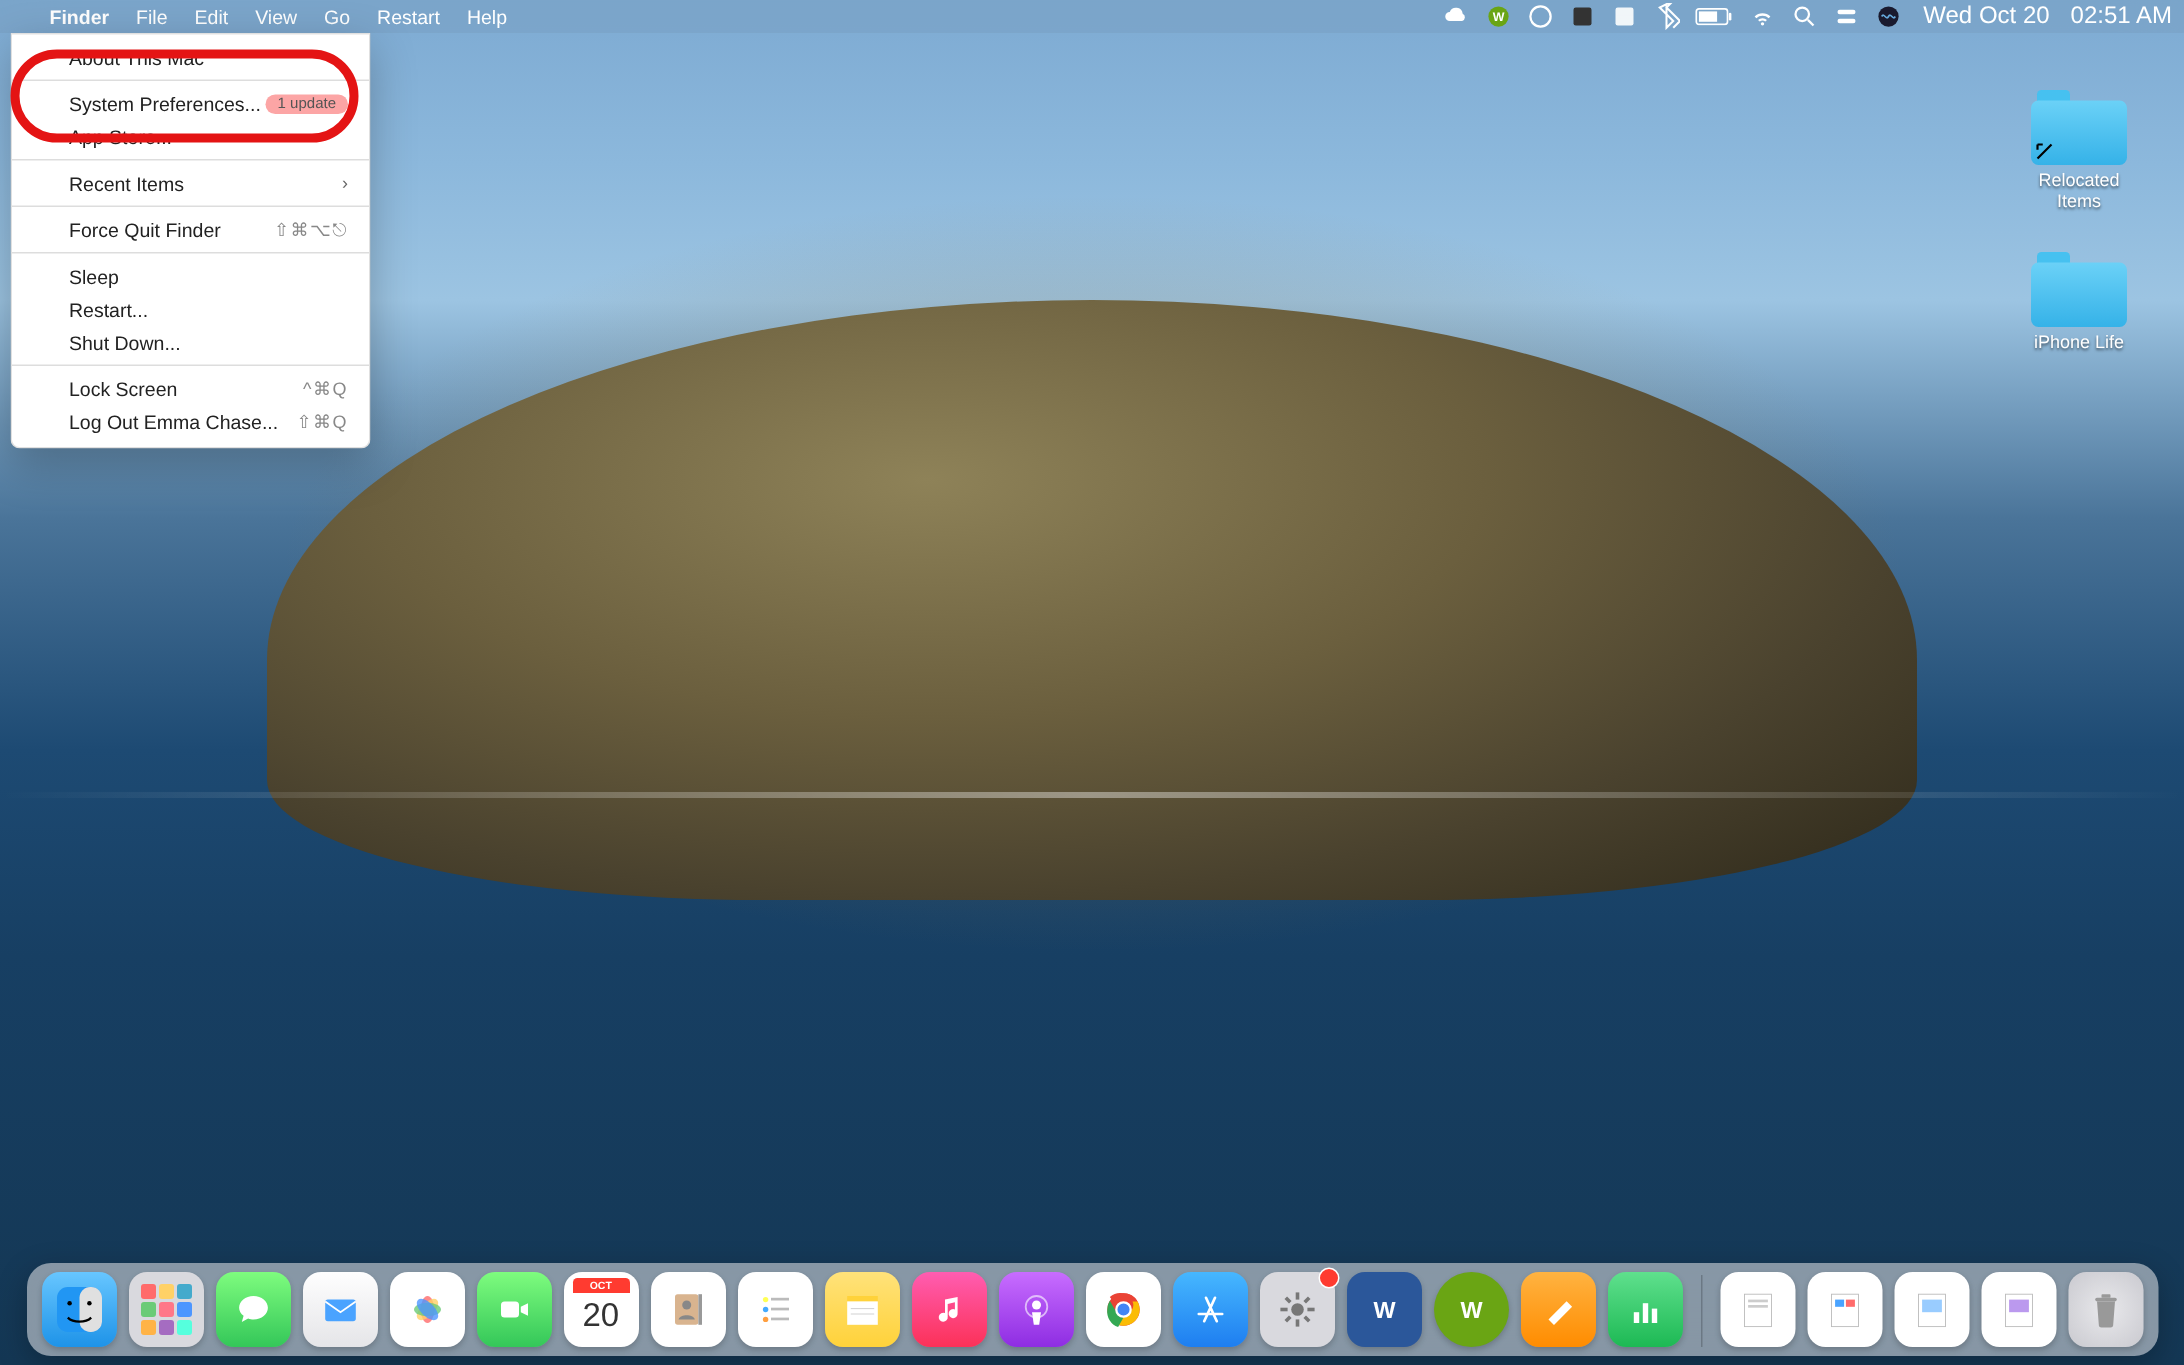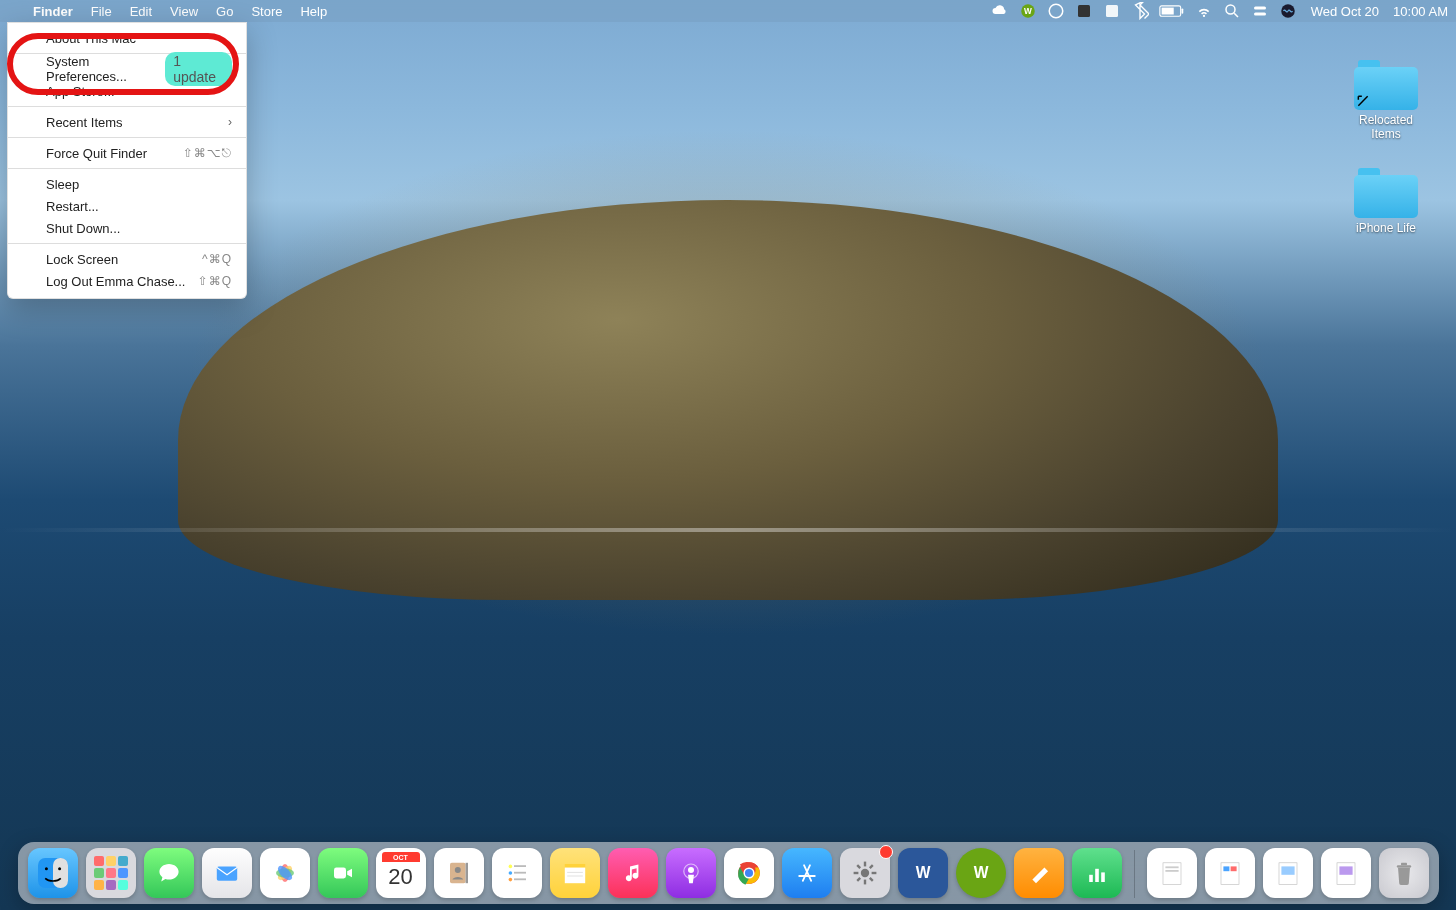--- a/index.html
+++ b/index.html
@@ -29,33 +29,33 @@
   background: rgba(120,160,195,.55); backdrop-filter: blur(20px);
   display: flex; align-items: center; color: #fff; font-size: 13px;
   padding: 0 8px 0 14px; z-index: 50;
 }
 .menubar .left { display: flex; gap: 0; }
 .menubar .left .item { padding: 0 9px; height: 22px; display: flex; align-items: center; cursor: default; }
 .menubar .left .item.bold { font-weight: 600; }
 .menubar .left .apple { padding: 0 10px 0 0; font-size: 15px; }
 .menubar .right { margin-left: auto; display: flex; align-items: center; gap: 10px; }
 .menubar .right .mi { width: 18px; height: 18px; display: flex; align-items: center; justify-content: center; }
-.menubar .right .txt { font-size: 13px; padding-left: 4px; }
+.menubar .right .txt { font-size: 16px; padding-left: 4px; }
 .menubar svg { display: block; }
 
 
 .dropdown {
   position: absolute; left: 7px; top: 22px; width: 240px;
   background: #fff; border: 1px solid rgba(0,0,0,.12); border-radius: 0 0 6px 6px;
   box-shadow: 0 10px 30px rgba(0,0,0,.25);
   padding: 4px 0 6px; z-index: 60; font-size: 13px; color: #222;
 }
 .dropdown .row { display: flex; align-items: center; justify-content: space-between; padding: 4px 14px; height: 22px; cursor: default; margin-left: 24px; }
 .dropdown .sep { height: 1px; background: #ddd; margin: 4px 0; }
-.dropdown .badge { background: #5eead4; color: #555; border-radius: 10px; font-size: 14px; padding: 1px 8px; }
+.dropdown .badge { background: #fca5a5; color: #555; border-radius: 10px; font-size: 10px; padding: 1px 8px; }
 .dropdown .shortcut { color: #888; font-size: 12px; letter-spacing: 1px; }
 .dropdown .chev { color: #666; font-size: 12px; }
 
 
 .annot {
   position: absolute; left: 7px; top: 33px; width: 232px; height: 62px;
   border: 6px solid #e41414; border-radius: 36px; z-index: 70; pointer-events: none;
 }
 
 
@@ -120,21 +120,21 @@
   <div class="water-foam"></div>
 
   <div class="menubar">
     <div class="left">
       <div class="item apple"></div>
       <div class="item bold">Finder</div>
       <div class="item">File</div>
       <div class="item">Edit</div>
       <div class="item">View</div>
       <div class="item">Go</div>
-      <div class="item">Store</div>
+      <div class="item">Restart</div>
       <div class="item">Help</div>
     </div>
     <div class="right">
       <div class="mi">
           <svg viewBox="0 0 24 24" fill="#fff">
             <path d="M6 16a4 4 0 010-8 6 6 0 0111.5 1.5A3.5 3.5 0 0117 16H6z"></path>
           </svg>
         </div>
       <div class="mi">
           <svg viewBox="0 0 24 24">
@@ -186,21 +186,21 @@
             <rect x="4" y="14" width="16" height="4" rx="2"></rect>
           </svg>
         </div>
       <div class="mi">
           <svg viewBox="0 0 24 24">
             <circle cx="12" cy="12" r="9" fill="#1a1a2e"></circle>
             <path d="M6 12c2-4 4 4 6 0s4 4 6 0" stroke="#6ad" stroke-width="1.5" fill="none"></path>
           </svg>
         </div>
       <div class="txt">Wed Oct 20</div>
-      <div class="txt">10:00 AM</div>
+      <div class="txt">02:51 AM</div>
     </div>
   </div>
 
   <div class="dropdown">
     <div class="row">
         <span>About This Mac</span>
       </div>
     <div class="sep"></div>
     <div class="row">
       <span>System Preferences...</span>

